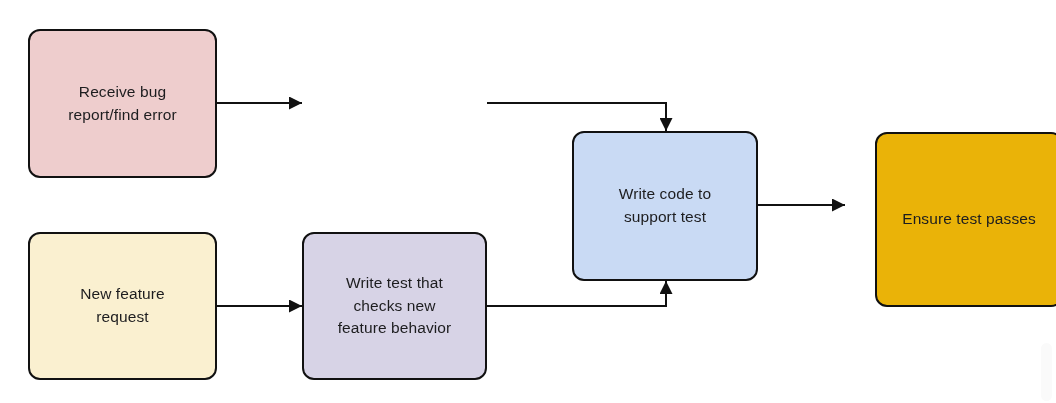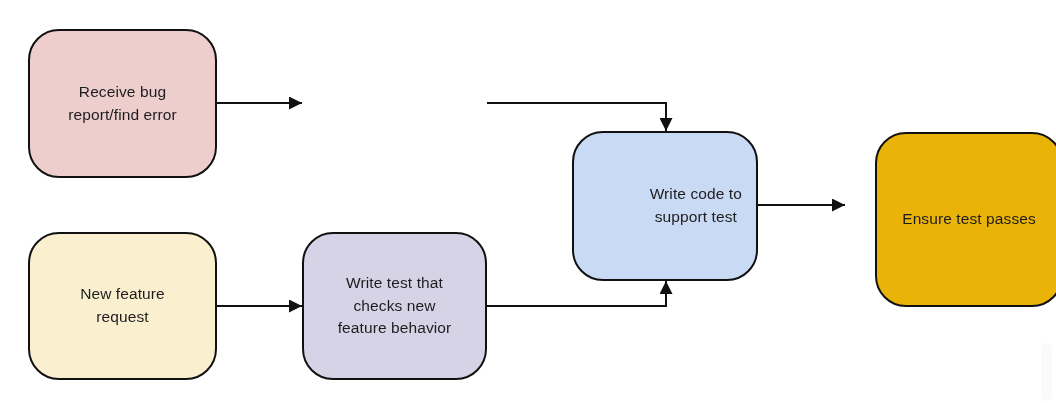--- a/index.html
+++ b/index.html
@@ -21,21 +21,21 @@
   .edges-layer {
     position: absolute;
     left: 0;
     top: 0;
     pointer-events: none;
   }
   .node {
     position: absolute;
     box-sizing: border-box;
     border: 2px solid #111111;
-    border-radius: 31px;
+    border-radius: 12px;
     display: flex;
     align-items: center;
     justify-content: center;
     text-align: center;
     padding: 0 14px;
   }
   .node-label {
     white-space: pre-line;
     font-size: 15.5px;
     line-height: 1.48;
@@ -85,21 +85,21 @@
     <span class="node-label">New feature
 request</span>
   </div>
 
   <div class="node" style="left: 302px; top: 232px; width: 185px; height: 148px; background-color: rgb(215, 211, 230);">
     <span class="node-label">Write test that
 checks new
 feature behavior</span>
   </div>
 
-  <div class="node" style="left: 572px; top: 131px; width: 186px; height: 150px; background-color: rgb(201, 218, 244); justify-content: flex-end;">
+  <div class="node" style="left: 572px; top: 131px; width: 186px; height: 150px; background-color: rgb(201, 218, 244);">
     <span class="node-label">Write code to
 support test</span>
   </div>
 
   <div class="node" style="left: 875px; top: 132px; width: 188px; height: 175px; background-color: #eab308;">
     <span class="node-label">Ensure test passes</span>
   </div>
 
   <div class="scrollbar-thumb"></div>
 

